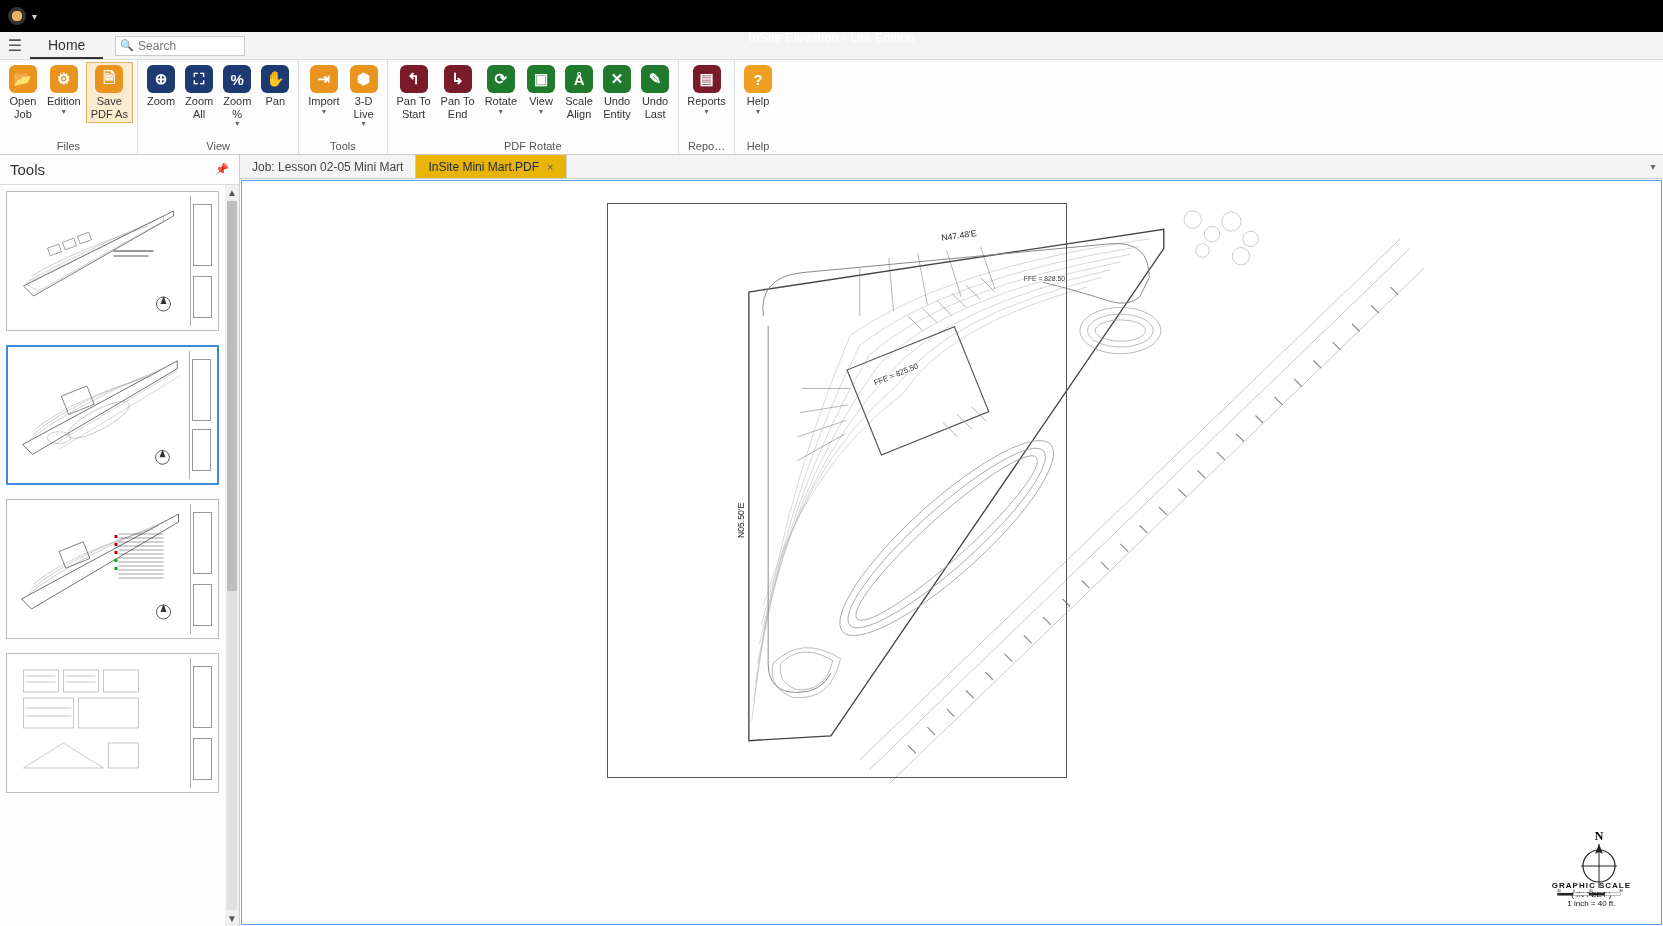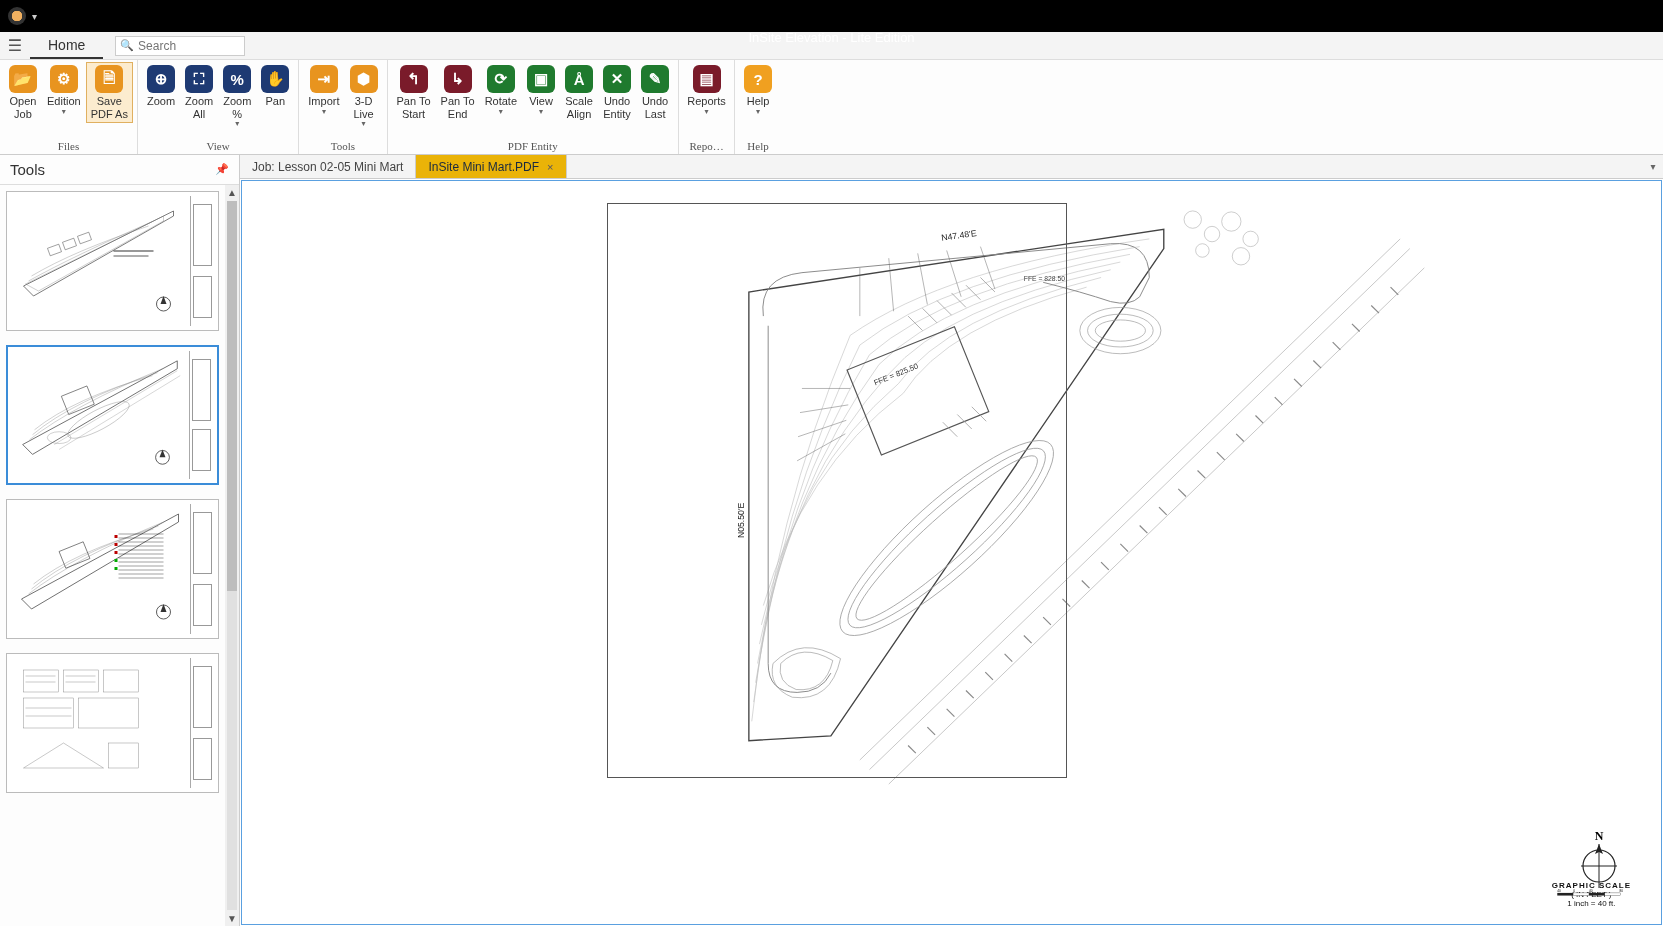--- a/index.html
+++ b/index.html
@@ -16,21 +16,21 @@
   .hamburger { width: 30px; text-align: center; font-size: 16px; color: #555; cursor: pointer; }
   .menu-tab { padding: 0 18px; height: 100%; display: flex; align-items: center; font-size: 14px; color: #333; border-bottom: 2px solid #333; cursor: pointer; }
   .search-wrap { margin-left: 12px; display: flex; align-items: center; background: #fff; border: 1px solid #ccc; height: 20px; width: 130px; }
   .search-wrap .sicon { padding: 0 4px; color: #888; font-size: 11px; }
   .search-wrap input { border: none; outline: none; font-size: 12px; width: 90px; }
 
   
   .ribbon { background: #fdfdfd; border-bottom: 1px solid #ccc; display: flex; height: 95px; }
   .ribbon-group { border-right: 1px solid #ddd; display: flex; flex-direction: column; padding: 2px 4px 0 4px; }
   .ribbon-group .buttons { display: flex; flex: 1; align-items: flex-start; }
-  .ribbon-group .gname { text-align: center; font-size: 11px; color: #555; padding-bottom: 2px; white-space: nowrap; overflow: hidden; text-overflow: ellipsis; font-family: Liberation Serif, serif; }
+  .ribbon-group .gname { text-align: center; font-size: 11px; color: #555; padding-bottom: 2px; white-space: nowrap; overflow: hidden; text-overflow: ellipsis; }
   .rbtn { display: flex; flex-direction: column; align-items: center; padding: 2px 4px; cursor: pointer; min-width: 38px; border: 1px solid transparent; }
   .rbtn.active { background: #fceccf; border: 1px solid #e0b060; }
   .rbtn .ic { width: 28px; height: 28px; border-radius: 6px; display: flex; align-items: center; justify-content: center; color: #fff; font-size: 15px; font-weight: bold; margin-bottom: 2px; }
   .rbtn .lbl { font-size: 11px; color: #333; text-align: center; line-height: 1.15; white-space: pre-line; }
   .rbtn .caret { font-size: 8px; color: #666; line-height: 1; }
 
   .c-orange { background: #e8941f; }
   .c-navy { background: #1e3a73; }
   .c-maroon { background: #7a1b2a; }
   .c-green { background: #1f7a2e; }
@@ -190,21 +190,21 @@
         <div class="ic c-green">✕</div>
         <div class="lbl">Undo
 Entity</div>
       </div>
       <div class="rbtn">
         <div class="ic c-green">✎</div>
         <div class="lbl">Undo
 Last</div>
       </div>
     </div>
-    <div class="gname">PDF Entity</div>
+    <div class="gname">PDF Rotate</div>
   </div>
 
   <div class="ribbon-group" style="width:56px">
     <div class="buttons">
       <div class="rbtn">
         <div class="ic c-maroon">▤</div>
         <div class="lbl">Reports</div>
         <div class="caret">▾</div>
       </div>
     </div>

